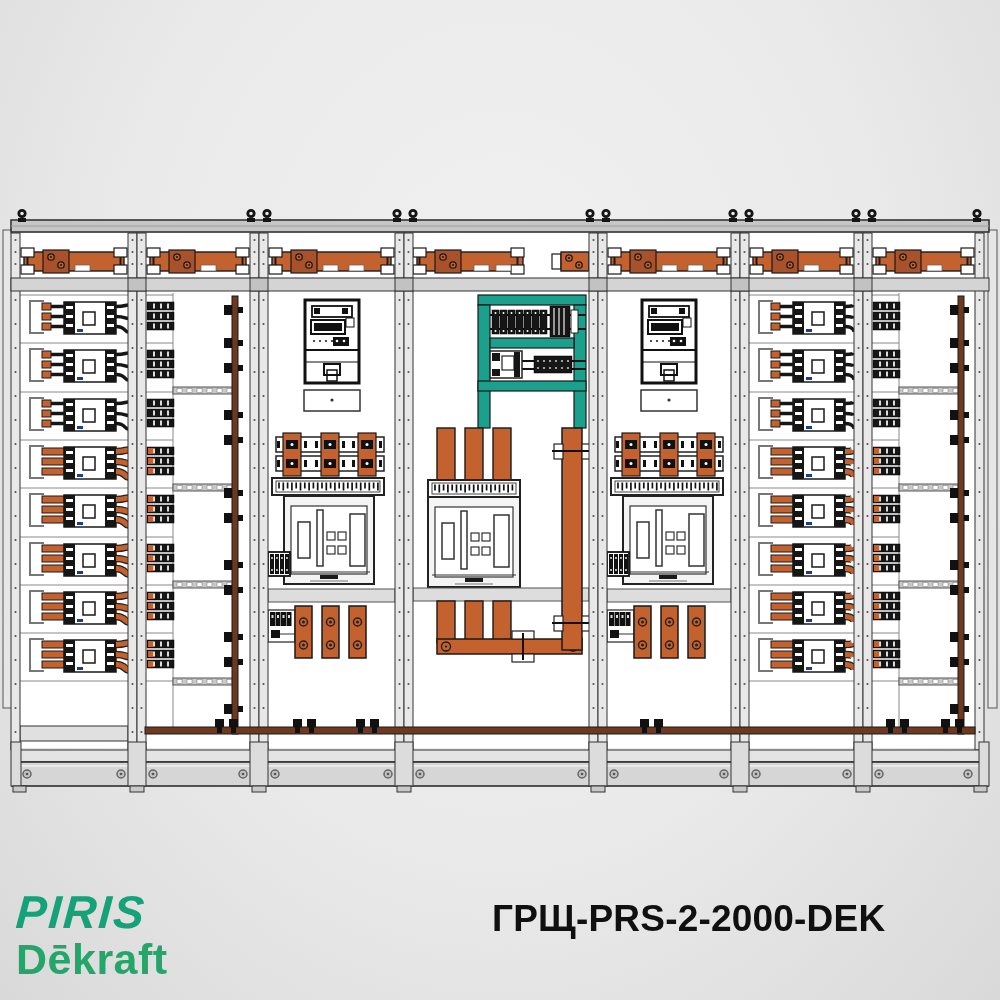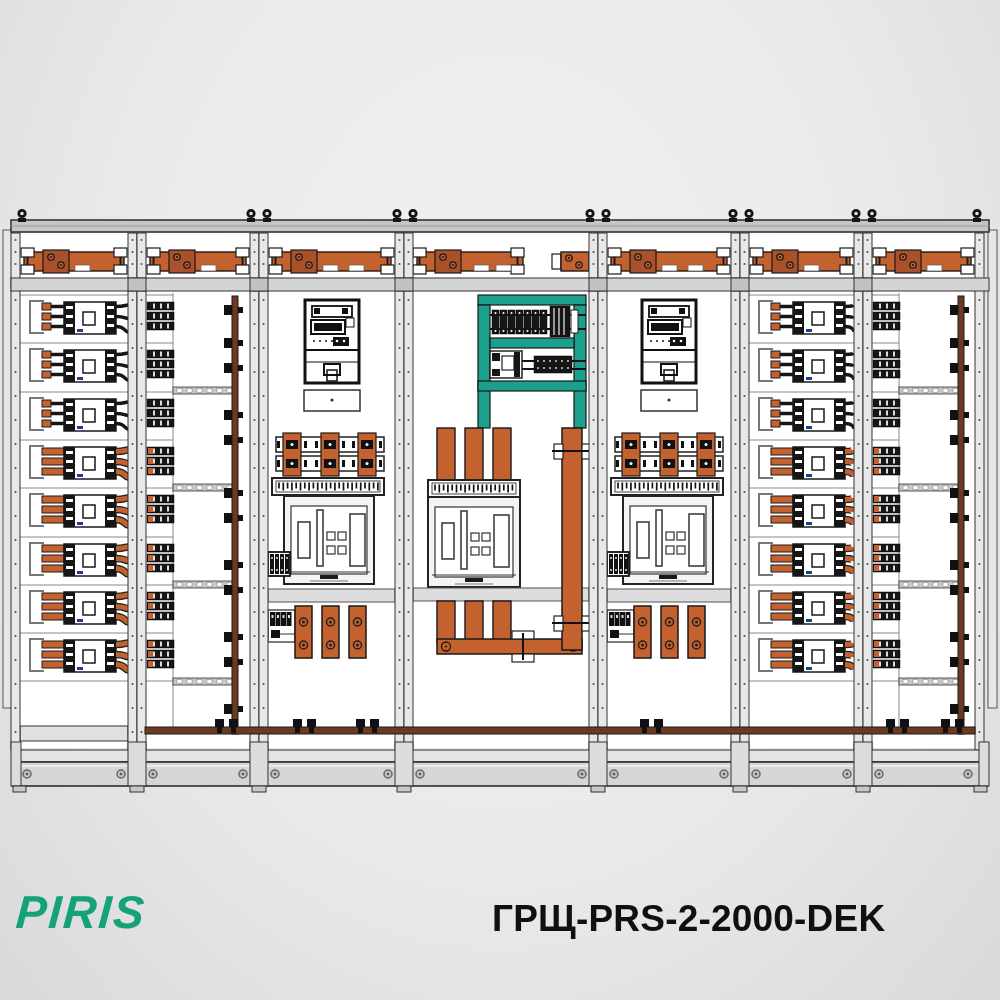--- a/index.html
+++ b/index.html
@@ -1844,18 +1844,19 @@
           <rect x="11" y="742" width="10" height="44" fill="#DCDCDC" stroke="#333" stroke-width="1"></rect>
           <rect x="979" y="742" width="10" height="44" fill="#DCDCDC" stroke="#333" stroke-width="1"></rect>
           <rect x="13" y="786" width="13" height="6" fill="#C9C9C9" stroke="#333" stroke-width="1"></rect>
           <rect x="974" y="786" width="13" height="6" fill="#C9C9C9" stroke="#333" stroke-width="1"></rect>
         </g>
       </g>
     </svg>
 
   <div class="brand">
     <div class="brand-piris">PIRIS</div>
+    <div class="brand-dekraft">Dēkraft</div>
   </div>
 
   <div class="caption">
     <div>ГРЩ-PRS-2-2000-DEK</div>
   </div>
 </div>
 
 </body></html>

